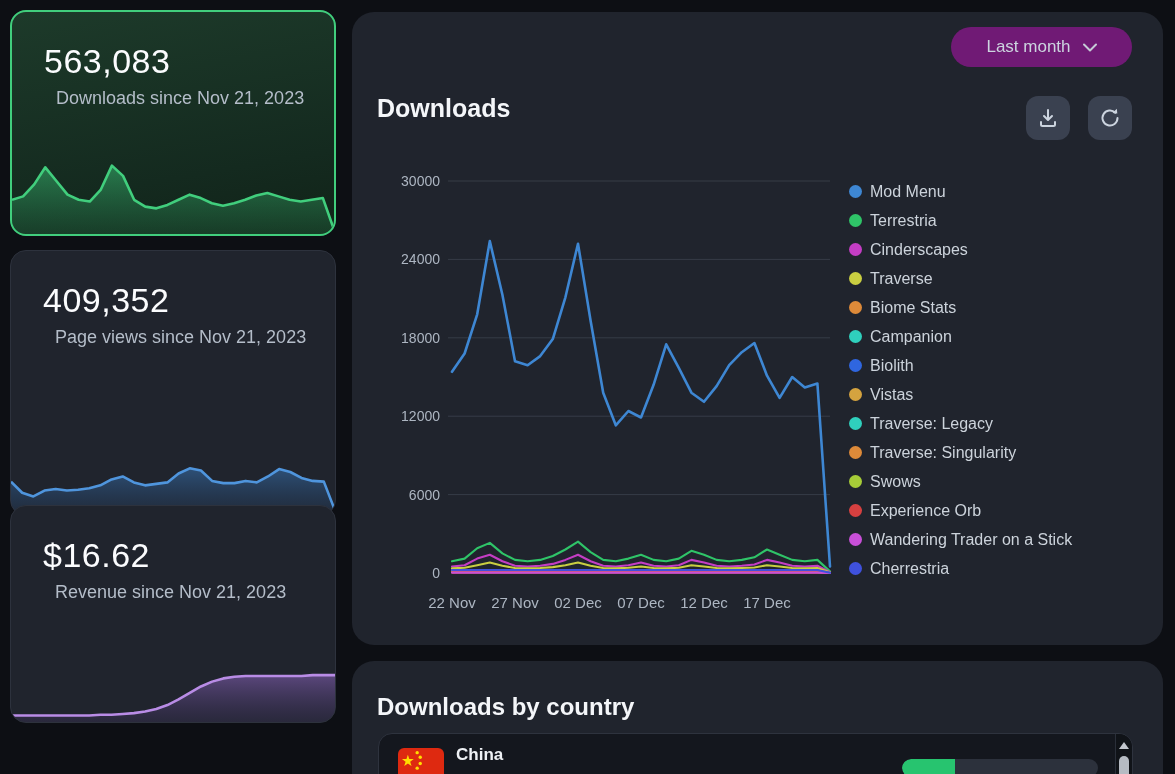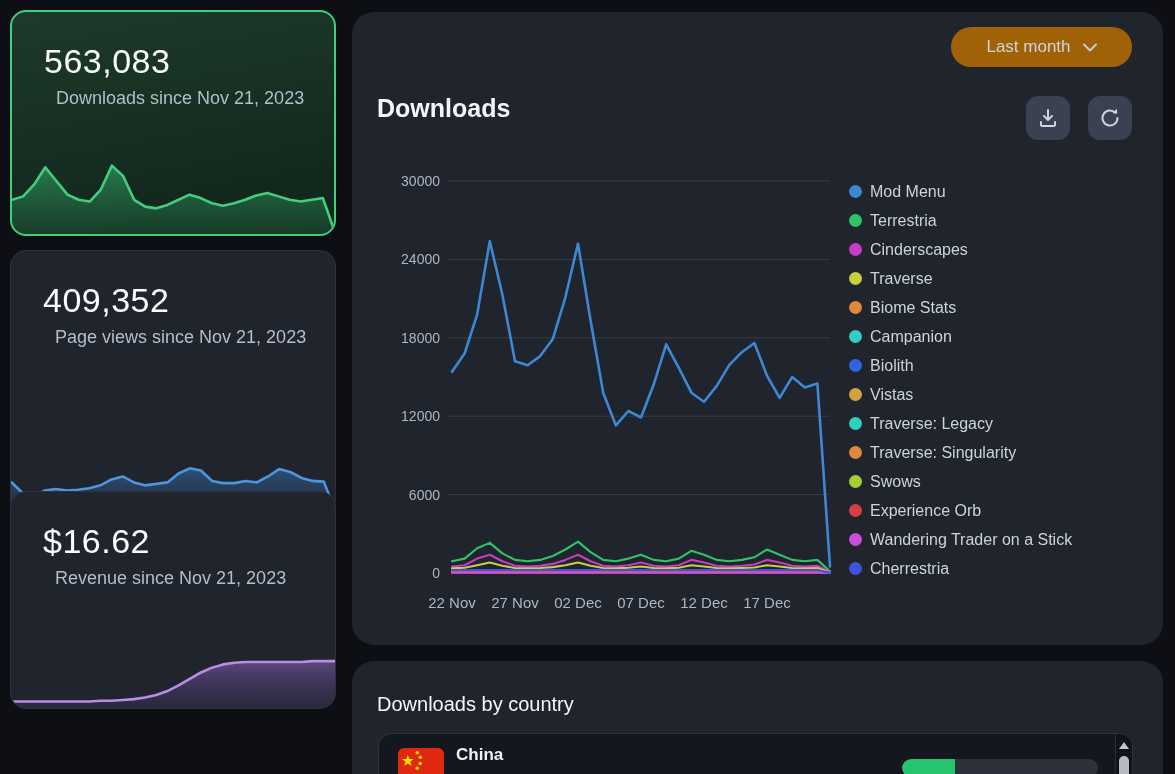--- a/index.html
+++ b/index.html
@@ -18,50 +18,50 @@
   }
   .stat-card .big { font-size:34px; font-weight:400; color:#fbfcfe; margin:30px 0 6px 32px; letter-spacing:.5px;}
   .stat-card .sub { font-size:18px; color:#b4bdc9; margin:0 28px 0 44px; line-height:1.3; }
   .stat-card svg.spark { position:absolute; left:0; right:0; bottom:0; width:100%; display:block; }
   .card-green {
     top:10px; height:226px;
     background:linear-gradient(170deg,#1d3a2a 0%, #142a1f 70%, #112318 100%);
     border:2px solid #41ce7d;
   }
   .card-views { top:250px; height:266px; }
-  .card-revenue { top:491px; height:218px; }
+  .card-revenue { top:505px; height:218px; }
 
   
   .panel {
     position:absolute; background:#20242d; border-radius:22px;
   }
   .downloads-panel { left:352px; top:12px; width:811px; height:633px; }
   .range-pill {
     position:absolute; top:15px; right:31px; height:40px; min-width:181px;
-    background:#a16207; border:none; border-radius:20px;
+    background:#701a75; border:none; border-radius:20px;
     display:flex; align-items:center; justify-content:center; gap:12px;
     color:#ccd4df; font-size:17px; font-family:inherit; cursor:pointer; padding:0 20px;
   }
   .icon-btn {
     position:absolute; top:84px; width:44px; height:44px; border:none; border-radius:12px;
     background:#3a4150; color:#ccd4df; display:flex; align-items:center; justify-content:center; cursor:pointer;
   }
   .btn-download { right:93px; }
   .btn-refresh  { right:31px; }
   .panel-title { position:absolute; left:25px; top:82px; font-size:25px; font-weight:700; color:#f4f6f9; }
 
   .chart-svg { position:absolute; left:40px; top:160px; }
   .legend { position:absolute; left:497px; top:165px; }
   .legend-item { display:flex; align-items:center; height:29px; gap:8px; cursor:pointer; }
   .legend-dot { width:13px; height:13px; border-radius:50%; flex:0 0 13px; }
   .legend-label { font-size:16px; color:#ccd3db; white-space:nowrap; }
 
   
   .country-panel { left:352px; top:661px; width:811px; height:140px; }
-  .country-title { position:absolute; left:25px; top:32px; font-size:20px; font-weight:400; color:#f4f6f9; }
+  .country-title { position:absolute; left:25px; top:32px; font-size:24px; font-weight:700; color:#f4f6f9; }
   .country-list {
     position:absolute; left:26px; top:72px; width:755px; height:68px;
     background:#14171e; border:1px solid #2e333e; border-radius:14px; overflow:hidden;
   }
   .country-row { position:absolute; left:0; top:0; right:17px; height:64px; }
   .flag { position:absolute; left:19px; top:14px; width:46px; height:31px; border-radius:6px; overflow:hidden; display:block; }
   .country-name { position:absolute; left:77px; top:11px; font-size:17px; font-weight:700; color:#eef1f5; }
   .progress-track {
     position:absolute; left:523px; top:25px; width:196px; height:18px;
     background:#2c313c; border-radius:9px; overflow:hidden;

